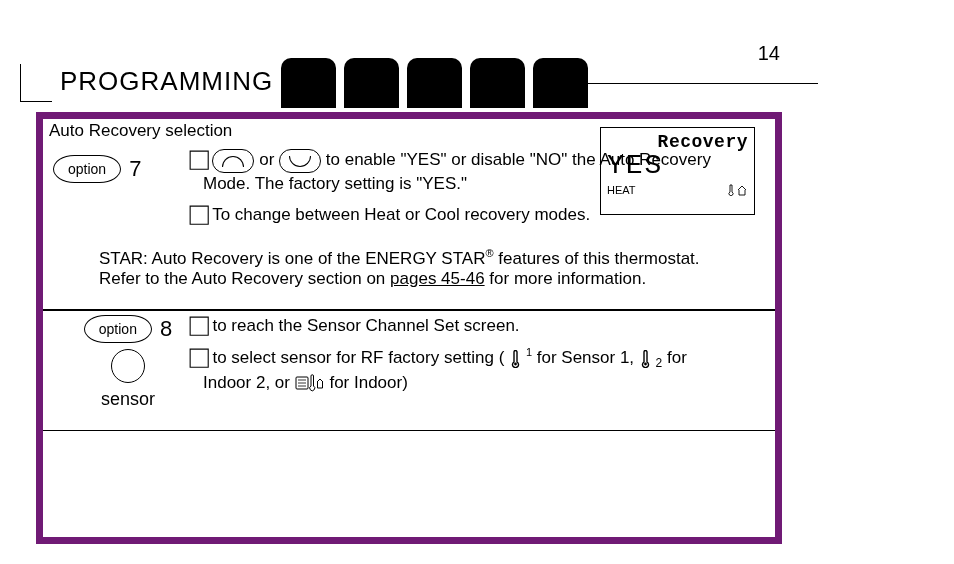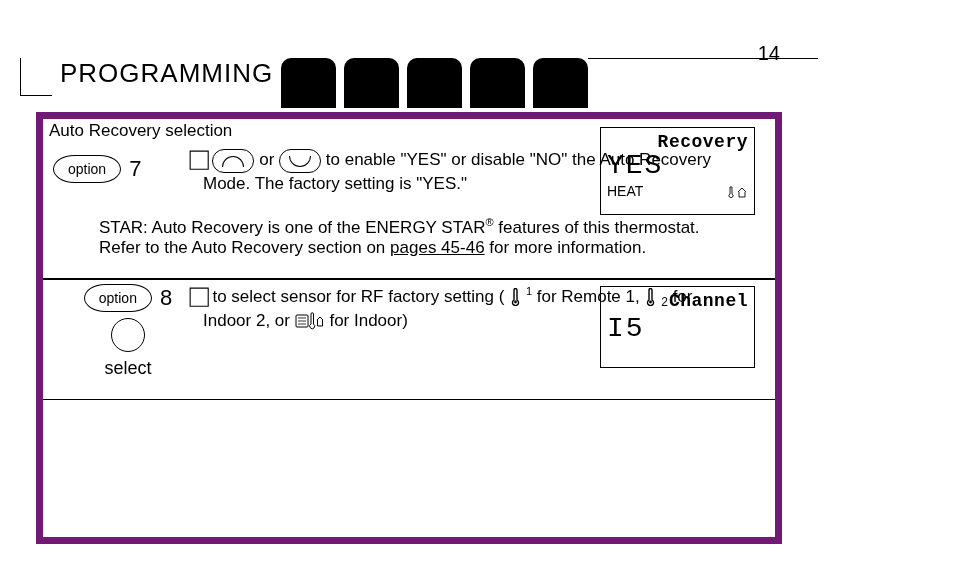--- a/index.html
+++ b/index.html
@@ -1,39 +1,39 @@
 <!DOCTYPE html>
 <html><head>
 <meta charset="utf-8">
 <style>
   * { box-sizing: border-box; margin: 0; padding: 0; }
   html, body { width: 954px; height: 564px; font-family: "Myriad Pro", "Segoe UI", Arial, sans-serif; color: #000; background: #fff; }
   .page { position: relative; width: 818px; height: 564px; margin-top: 20px; }
   .page-number { position: absolute; top: 22px; right: 38px; font-size: 20px; }
-  .header { position: absolute; top: 38px; left: 20px; right: 0; display: flex; align-items: flex-start; }
+  .header { position: absolute; top: 38px; left: 20px; right: 0; display: flex; align-items: center; }
   .header-left-rule { width: 32px; height: 38px; border-left: 1px solid #000; border-bottom: 1px solid #000; }
   .header-title { font-size: 26px; letter-spacing: 1px; padding: 0 8px 4px 8px; white-space: nowrap; }
   .tabs { display: flex; gap: 8px; align-items: flex-end; }
   .tab { width: 55px; height: 50px; background: #000; border-radius: 10px 10px 0 0; }
   .header-rule-right { flex: 1; border-bottom: 1px solid #000; height: 1px; margin-bottom: 0; }
   .body { position: absolute; top: 92px; left: 36px; right: 36px; bottom: 40px; border: 7px solid #701a75; }
   .section { border-bottom: 1px solid #000; padding: 0; position: relative; }
   .section:last-child { border-bottom: none; }
   .sec-title { font-size: 17px; padding: 2px 6px 4px 6px; }
   .row { display: flex; align-items: flex-start; padding: 4px 10px 6px 10px; }
   .option-col { display: flex; align-items: center; gap: 8px; width: 150px; flex: 0 0 150px; padding-top: 6px; }
   .option-pill { display: inline-flex; align-items: center; justify-content: center; border: 1.5px solid #000; border-radius: 50% / 80%; height: 28px; padding: 0 14px; font-size: 14px; }
   .option-num { font-size: 22px; }
   .instr { flex: 1; font-size: 17px; line-height: 1.35; padding-right: 10px; }
   .instr-line { display: block; margin-bottom: 8px; }
   .lcd { flex: 0 0 155px; width: 155px; border: 1px solid #000; position: absolute; right: 20px; }
   .lcd-b { padding: 4px 6px 2px 6px; }
   .lcd-line1 { font-family: "Courier New", monospace; font-weight: bold; font-size: 18px; letter-spacing: 0.5px; text-align: right; }
   .lcd-line2 { font-family: "Courier New", monospace; font-weight: 400; font-size: 28px; letter-spacing: 2px; margin-top: -2px; }
-  .lcd-foot { display: flex; justify-content: space-between; align-items: center; font-size: 14px; padding-top: 2px; }
+  .lcd-foot { display: flex; justify-content: space-between; align-items: center; font-size: 11px; padding-top: 2px; }
   .note { font-size: 17px; padding: 6px 40px 12px 56px; }
   .note u { text-decoration: underline; }
   .arrow-btn { display: inline-flex; align-items: center; justify-content: center; vertical-align: middle; border: 1.5px solid #000; border-radius: 999px; width: 42px; height: 24px; }
   .arc-up { width: 22px; height: 11px; border: 1.5px solid #000; border-bottom: none; border-radius: 22px 22px 0 0; }
   .arc-down { width: 22px; height: 11px; border: 1.5px solid #000; border-top: none; border-radius: 0 0 22px 22px; }
   .therm { display: inline-block; vertical-align: middle; }
   .sensor-col { display: flex; flex-direction: column; align-items: center; gap: 6px; width: 150px; flex: 0 0 150px; padding-top: 0; }
   .circle-btn { width: 34px; height: 34px; border: 1.5px solid #000; border-radius: 50%; background: #fff; }
   .sensor-label { font-size: 18px; }
   .sup { font-size: 11px; vertical-align: super; }
@@ -90,57 +90,59 @@
             <span>⃞</span>&nbsp;
             <span class="arrow-btn">
                 <span class="arc-up"></span>
               </span>
             <span>or</span>
             <span class="arrow-btn">
                 <span class="arc-down"></span>
               </span>
             <span>to enable "YES" or disable "NO" the Auto Recovery Mode. The factory setting is "YES."</span>
           </span>
+          <span class="instr-line">
+            <span>⃞</span>&nbsp;
+            <span>To change between Heat or Cool recovery modes.</span>
+          </span>
         </div>
       </div>
 
       <div class="note">
         <span>STAR: Auto Recovery is one of the ENERGY STAR</span><span class="sup">®</span><span> features of this thermostat. Refer to the Auto Recovery section on </span><u>pages 45-46</u><span> for more information.</span>
       </div>
     </div>
 
     <div class="section" style="border-top:1px solid #000; padding-bottom:14px;">
 
-      <div class="lcd" style="top:6px; height:82px;">
-        <div class="lcd-b">
-          <div class="lcd-line1">Channel</div>
-          <div class="lcd-line2" style="margin-top:2px;">I5</div>
-        </div>
-      </div>
 
       <div class="row" style="align-items:flex-start;">
         <div class="sensor-col">
           <div style="display:flex;align-items:center;gap:8px;">
             <span class="option-pill">option</span>
             <span class="option-num">8</span>
           </div>
           <span class="circle-btn"></span>
-          <span class="sensor-label">select</span>
+          <span class="sensor-label">sensor</span>
         </div>
         <div class="instr" style="max-width:520px;">
+          <span class="instr-line">
+            <span>⃞</span>&nbsp;
+            <span>to reach the Sensor Channel Set screen.</span>
+          </span>
           <span class="instr-line">
             <span>⃞</span>&nbsp;
             <span>to select sensor for RF factory setting (</span>
             <span>
               <svg class="therm" width="12" height="18" viewBox="0 0 12 18">
                   <path d="M5 2 v10 a3 3 0 1 0 3 0 V2 a1.5 1.5 0 0 0 -3 0 z" fill="none" stroke="#000" stroke-width="1.4"></path>
                   <circle cx="6.5" cy="14" r="1.4" fill="#000"></circle>
                 </svg>
             </span><span class="sup">1</span>
-            <span> for Remote 1,</span>
+            <span> for Sensor 1,</span>
             <span>
               <svg class="therm" width="12" height="18" viewBox="0 0 12 18">
                   <path d="M5 2 v10 a3 3 0 1 0 3 0 V2 a1.5 1.5 0 0 0 -3 0 z" fill="none" stroke="#000" stroke-width="1.4"></path>
                   <circle cx="6.5" cy="14" r="1.4" fill="#000"></circle>
                 </svg>
             </span><span class="sub">2</span>
             <span> for Indoor 2, or</span>
             <span>
               <svg class="therm" width="30" height="18" viewBox="0 0 30 18">
                 <rect x="1" y="3" width="12" height="12" rx="1" fill="none" stroke="#000" stroke-width="1"></rect>

